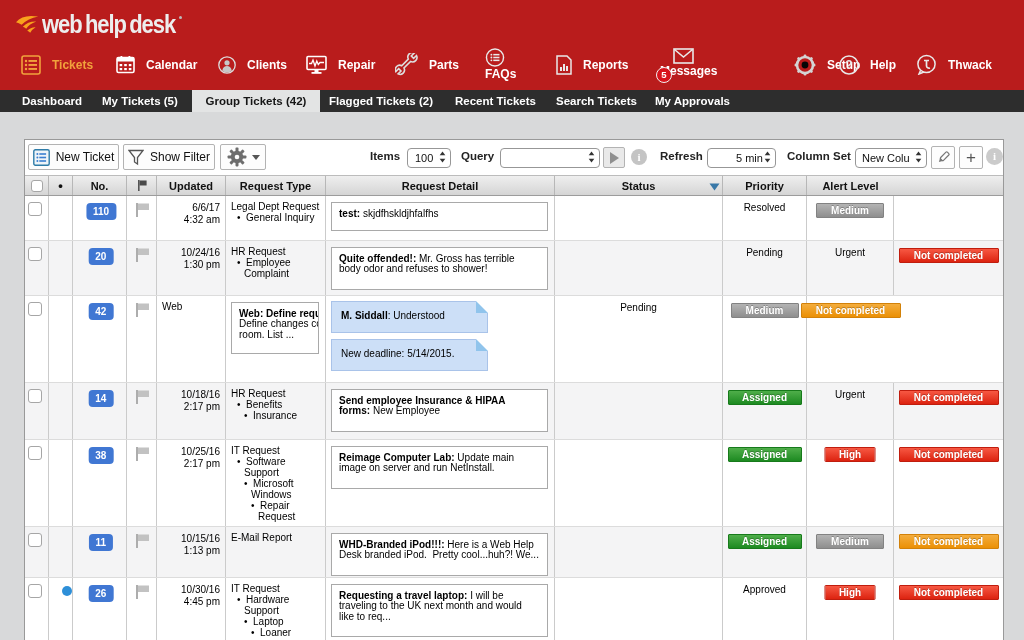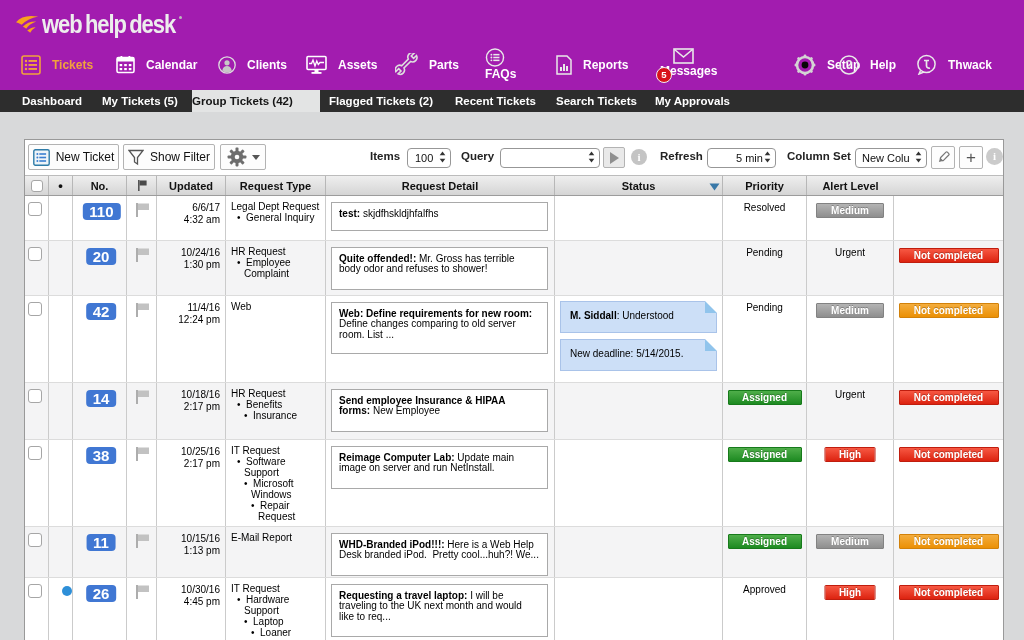--- a/index.html
+++ b/index.html
@@ -1,33 +1,33 @@
 <!DOCTYPE html>
 <html><head>
 <meta charset="utf-8">
 <style>
 * { margin:0; padding:0; box-sizing:border-box; }
 html,body { width:1024px; height:640px; overflow:hidden; }
 body { background:#d8d9da; font-family:"Liberation Sans",sans-serif; position:relative; }
 
 
-.top { position:absolute; left:0; top:0; width:1024px; height:90px; background:#a21caf; }
+.top { position:absolute; left:0; top:0; width:1024px; height:90px; background:#b91c1c; }
 .logo { position:absolute; left:15px; top:11px; height:26px; display:flex; align-items:center; }
 .logo-text { color:#ededed; font-size:25px; font-weight:bold; letter-spacing:-1.2px; word-spacing:-2px; margin-left:3px; transform:scaleX(0.88); transform-origin:0 50%; display:inline-block; white-space:nowrap; }
 .logo-tm { position:absolute; left:164px; top:5px; width:3px; height:3px; border-radius:50%; background:#bbb; }
 .nav-item { position:absolute; top:48px; height:33px; display:flex; align-items:center; }
 .nav-item svg { display:block; }
 .nav-item span { font-size:12px; font-weight:bold; color:#fff; margin-left:11px; white-space:nowrap; }
 .nav-item.active span { color:#f1a23c; }
 .msg-badge { position:absolute; left:656px; top:67px; width:16px; height:16px; background:#d8131c; border:1px solid #f0f0f0; border-radius:50%; color:#fff; font-size:9.5px; font-weight:bold; text-align:center; line-height:14px; z-index:3; }
 
 
 .subnav { position:absolute; left:0; top:90px; width:1024px; height:22px; background:#2d2d2d; }
 .tab { position:absolute; top:0; height:22px; line-height:22px; font-size:11.5px; font-weight:bold; color:#fff; white-space:nowrap; }
-.tab.active { background:#e3e4e4; color:#161616; text-align:left; }
+.tab.active { background:#e3e4e4; color:#161616; text-align:center; }
 
 
 .panel { position:absolute; left:24px; top:139px; width:980px; height:510px; background:#fff; border:1px solid #999; }
 
 
 .toolbar { position:relative; height:35px; background:#fff; }
 .tb { position:absolute; display:flex; align-items:center; justify-content:center; background:#fdfdfd; border:1px solid #b3b3b3; border-radius:2px; }
 .btn-label { font-size:12px; color:#111; }
 .lbl { position:absolute; font-size:11.5px; font-weight:bold; color:#222; white-space:nowrap; }
 .sel { position:absolute; background:#fff; border:1px solid #979797; border-radius:4px; height:20px; display:flex; align-items:center; font-size:11px; color:#111; }
@@ -39,21 +39,21 @@
 .th { border-right:1px solid #b7b7b7; display:flex; align-items:center; justify-content:center; font-size:11px; font-weight:bold; color:#111; position:relative; }
 .th:last-child { border-right:none; }
 
 
 .row { display:grid; grid-template-columns:24px 24px 54px 30px 69px 100px 229px 168px 84px 87px 109px; border-bottom:1px solid #dcdcdc; position:relative; }
 .row.alt { background:#f4f4f5; }
 .cell { border-right:1px solid #cbcbcb; position:relative; font-size:10px; line-height:11.5px; color:#000; }
 .cell:last-child { border-right:none; }
 
 .cbx { position:absolute; left:3px; top:6px; width:14px; height:14px; border:1.5px solid #a6a6a6; border-radius:3px; background:#fff; }
-.numbadge { position:absolute; top:7px; left:50%; transform:translateX(-45%); background:#4077d3; color:#fff; font-size:15px; font-weight:bold; border-radius:4px; padding:3px 7px; line-height:11px; }
+.numbadge { position:absolute; top:7px; left:50%; transform:translateX(-45%); background:#4077d3; color:#fff; font-size:10px; font-weight:bold; border-radius:4px; padding:3px 7px; line-height:11px; }
 .dot { position:absolute; left:13px; top:8px; width:10px; height:10px; border-radius:50%; background:#2e8fd8; }
 .date { position:absolute; top:6px; right:5px; text-align:right; line-height:11.5px; }
 .rtype { padding:5px 2px 0 5px; line-height:11px; }
 .rtype div { white-space:nowrap; }
 .ind1 { padding-left:6px; }
 .ind2 { padding-left:13px; }
 .ind3 { padding-left:20px; }
 .ind4 { padding-left:27px; }
 .detailbox { position:relative; margin:6px 6px 0 5px; background:#fff; border:1px solid #a9a9a9; padding:6px 5px 5px 7px; line-height:10.4px; font-size:10px; white-space:nowrap; overflow:hidden; }
 .note { position:relative; margin:5px 6px 0 5px; width:157px; height:32px; background:#ccdff7; border:1px solid #a9c3e9; padding:8px 0 0 9px; font-size:10px; white-space:nowrap; }
@@ -120,21 +120,21 @@
       </svg>
     <span>Clients</span>
   </div>
   <div class="nav-item" style="left:306px;">
     <svg width="21" height="20" viewBox="0 0 21 20">
         <rect x="1" y="1.5" width="19" height="13" rx="1" fill="none" stroke="#fff" stroke-width="1.6"></rect>
         <polyline points="3,8.5 5.5,8.5 7,5 9,11 10.8,6 12.3,9.5 14,7.5 18,7.5" fill="none" stroke="#fff" stroke-width="1.3"></polyline>
         <rect x="8.5" y="14.5" width="4" height="2.5" fill="#fff"></rect>
         <rect x="5.5" y="17" width="10" height="1.8" fill="#fff"></rect>
       </svg>
-    <span>Assets</span>
+    <span>Repair</span>
   </div>
   <div class="nav-item" style="left:395px;">
     <svg width="23" height="23" viewBox="0 0 23 23">
         <path d="M20.5,4.5 a4.4,4.4 0 0 1 -5.9,5.9 L8,17 a4.4,4.4 0 0 1 -5.9,5.9 l2.9-2.9 -2.3-2.3 -2.9,2.9 a4.4,4.4 0 0 1 5.9,-5.9 L12.3,8 a4.4,4.4 0 0 1 5.9,-5.9 l-2.9,2.9 2.3,2.3 z" fill="none" stroke="#dedede" stroke-width="1.6" transform="translate(1,-2)"></path>
       </svg>
     <span>Parts</span>
   </div>
   <div class="nav-item" style="left:474px;flex-direction:column;">
     <svg width="20" height="20" viewBox="0 0 20 20">
         <circle cx="10" cy="10" r="9" fill="none" stroke="#e9e9e9" stroke-width="1.5"></circle>
@@ -408,23 +408,20 @@
     <div class="cell">
         <span class="numbadge">42</span>
       </div>
     <div class="cell">
         <svg style="position:absolute;left:8px;top:7px;" width="15" height="14" viewBox="0 0 15 14">
           <rect x="1" y="0" width="2" height="14" fill="#adadad"></rect>
           <rect x="3" y="0.5" width="11" height="6.5" fill="#c2c2c2"></rect>
         </svg>
       </div>
     <div class="cell">
-        <div class="date">11/4/16<br>12:24 pm</div>
-      </div>
-    <div class="cell">
         <div class="rtype">
           <div>Web</div>
         </div>
       </div>
     <div class="cell">
         <div class="detailbox" style="height:52px;"><b>Web: Define requirements for new room:</b><br>Define changes comparing to old server<br>room. List ...</div>
       </div>
     <div class="cell">
       <div class="note"><b>M. Siddall</b>: Understood</div>
       <div class="note" style="margin-top:6px;">New deadline: 5/14/2015.</div>

